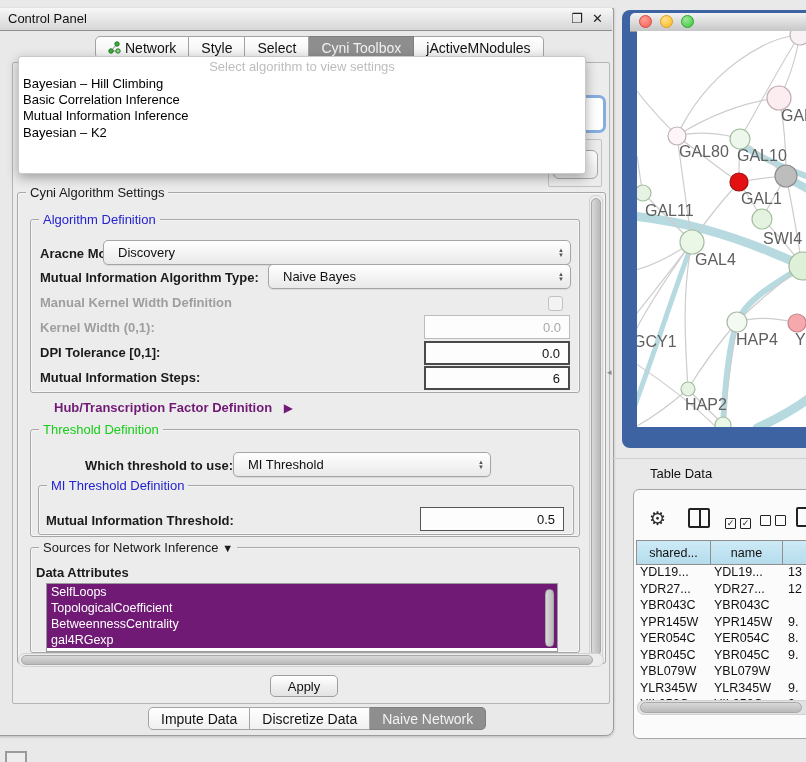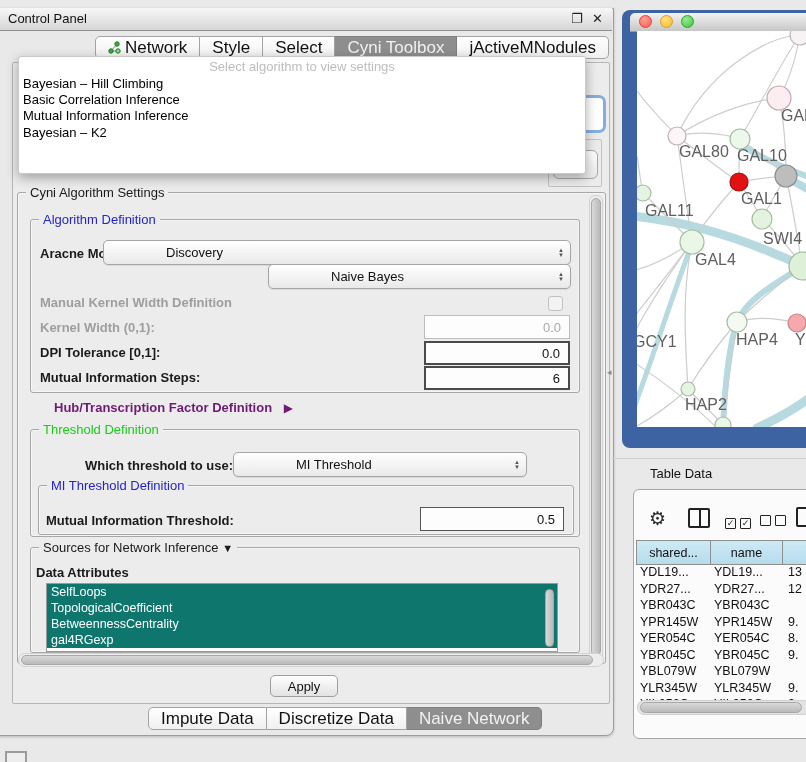--- a/index.html
+++ b/index.html
@@ -10,49 +10,49 @@
   
   .cp-window{left:-8px;top:8px;width:620px;height:726px;background:#e9e9e9;
              border:1px solid #9c9c9c;border-radius:0 0 8px 8px;box-shadow:0 1px 3px rgba(0,0,0,.2);}
   .cp-titlebar{left:-8px;top:8px;width:620px;height:22px;
                background:linear-gradient(#f7f7f7,#d6d6d6);border-bottom:1px solid #8f8f8f;}
   .cp-title{left:8px;top:11px;font-size:13px;color:#111;}
   .win-ic{top:11px;font-size:13px;color:#222;line-height:16px;}
   
   .seg{display:flex;height:23px;}
   .seg .s{display:flex;align-items:center;justify-content:center;gap:4px;
-          padding:0 12px;font-size:17px;color:#111;background:linear-gradient(#ffffff,#f0f0f0);
+          padding:0 12px;font-size:14px;color:#111;background:linear-gradient(#ffffff,#f0f0f0);
           border:1px solid #a3a3a3;border-left:none;white-space:nowrap;}
   .seg .s:first-child{border-left:1px solid #a3a3a3;border-radius:5px 0 0 5px;}
   .seg .s:last-child{border-radius:0 5px 5px 0;}
   .seg .s.sel{background:#8e8e8e;color:#f2f2f2;border-color:#7e7e7e;}
   
   .cp-content{left:12px;top:62px;width:596px;height:640px;background:#ececec;
               border:1px solid #b5b5b5;border-radius:2px;}
   
   .gbox{border:1px solid #a7a7a7;border-radius:3px;box-shadow:inset 0 0 0 1px rgba(255,255,255,.55);}
   .gtitle{position:absolute;top:-8px;left:8px;background:#ececec;padding:0 4px;font-size:13px;}
   .blue{color:#2323cf;} .green{color:#18cc18;} .black{color:#1a1a1a;}
   .lbl{font-size:13px;color:#1a1a1a;font-weight:bold;white-space:nowrap;}
   .lbl.dis{color:#9e9e9e;}
   
   .combo{background:linear-gradient(#ffffff,#e9e9e9);border:1px solid #a5a5a5;border-radius:5px;
-         display:flex;align-items:center;height:25px;box-sizing:border-box;box-shadow:0 1px 1px rgba(0,0,0,.08);padding-left:48px;}
+         display:flex;align-items:center;height:25px;box-sizing:border-box;box-shadow:0 1px 1px rgba(0,0,0,.08);}
   .combo .val{flex:1;padding-left:14px;font-size:13px;color:#111;}
   .combo .arr{width:18px;display:flex;flex-direction:column;align-items:center;justify-content:center;color:#555;}
   .combo .arr span{font-size:6px;line-height:5px;}
   
   .field{box-sizing:border-box;background:#fdfdfd;font-size:13px;text-align:right;
          padding:0 8px;display:flex;align-items:center;justify-content:flex-end;}
   .field.norm{border:1px solid #bdbdbd;color:#a8a8a8;}
   .field.strong{border:2px solid #4a4a4a;color:#111;}
   .checkbox{box-sizing:border-box;width:15px;height:15px;border:1px solid #c2c2c2;border-radius:3px;background:#f3f3f3;}
   
   .listbox{background:#fff;border:1px solid #9a9a9a;overflow:hidden;}
-  .litem{height:16px;line-height:16px;font-size:12.5px;color:#fff;background:#0f766e;padding-left:4px;}
+  .litem{height:16px;line-height:16px;font-size:12.5px;color:#fff;background:#701a75;padding-left:4px;}
   
   .sb-track{background:#ededed;border:1px solid #d2d2d2;border-radius:7px;}
   .sb-thumb{background:linear-gradient(#d9d9d9,#b9b9b9);border:1px solid #a8a8a8;border-radius:6px;}
   .sb-thumb.v{background:linear-gradient(90deg,#d9d9d9,#b9b9b9);}
   
   .btn{box-sizing:border-box;border:1px solid #9f9f9f;border-radius:5px;font-size:13px;color:#111;
        background:linear-gradient(#ffffff,#e2e2e2);display:flex;align-items:center;justify-content:center;
        font-family:"Liberation Sans",sans-serif;}
   
   .popup{left:18px;top:56px;width:566px;height:116px;background:#fff;border:1px solid #c9c9c9;
@@ -143,20 +143,21 @@
     <span class="gtitle blue">Algorithm Definition</span>
   </div>
   <div class="abs lbl" style="left:40px;top:246px;">Aracne Mode:</div>
   <div class="abs combo" style="left:103px;top:240px;width:468px;">
     <span class="val">Discovery</span>
     <span class="arr">
         <span>▲</span>
         <span>▼</span>
       </span>
   </div>
+  <div class="abs lbl" style="left:40px;top:270px;">Mutual Information Algorithm Type:</div>
   <div class="abs combo" style="left:268px;top:264px;width:303px;">
     <span class="val">Naive Bayes</span>
     <span class="arr">
         <span>▲</span>
         <span>▼</span>
       </span>
   </div>
   <div class="abs lbl dis" style="left:40px;top:295px;">Manual Kernel Width Definition</div>
   <div class="abs checkbox" style="left:548px;top:296px;"></div>
   <div class="abs lbl dis" style="left:40px;top:320px;">Kernel Width (0,1):</div>
@@ -168,21 +169,21 @@
 
   <div class="abs" style="left:54px;top:400px;font-size:13px;font-weight:bold;color:#701a75;">
     <span>Hub/Transcription Factor Definition</span>
     <span style="margin-left:8px;font-size:12px;">▶</span>
   </div>
 
   <div class="abs gbox" style="left:30px;top:429px;width:548px;height:106px;">
     <span class="gtitle green">Threshold Definition</span>
   </div>
   <div class="abs lbl" style="left:85px;top:458px;">Which threshold to use:</div>
-  <div class="abs combo" style="left:233px;top:452px;width:294px;">
+  <div class="abs combo" style="left:233px;top:452px;width:258px;">
     <span class="val">MI Threshold</span>
     <span class="arr">
         <span>▲</span>
         <span>▼</span>
       </span>
   </div>
   <div class="abs gbox" style="left:38px;top:485px;width:534px;height:48px;">
     <span class="gtitle blue">MI Threshold Definition</span>
   </div>
   <div class="abs lbl" style="left:46px;top:513px;">Mutual Information Threshold:</div>

